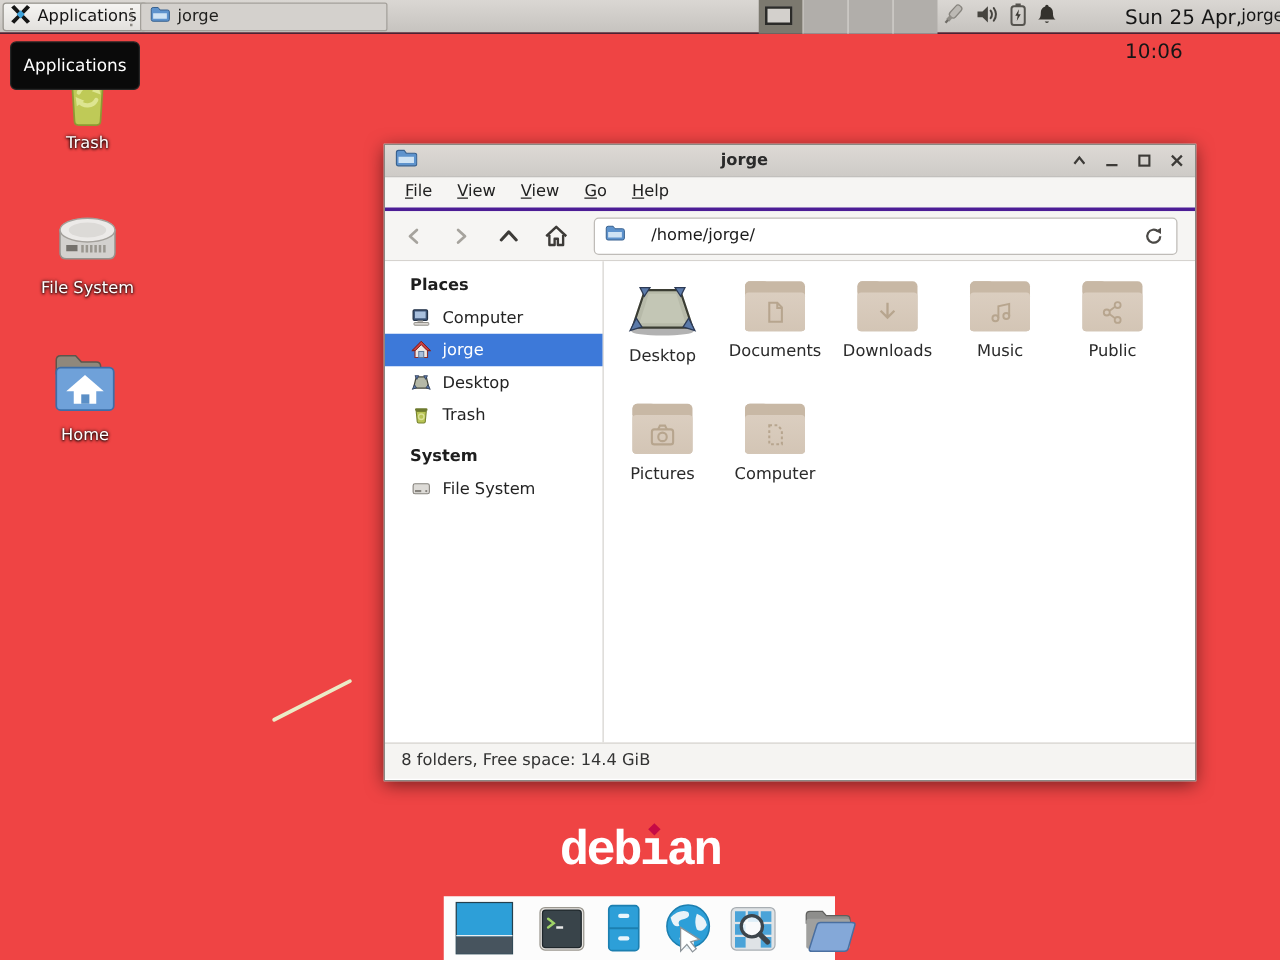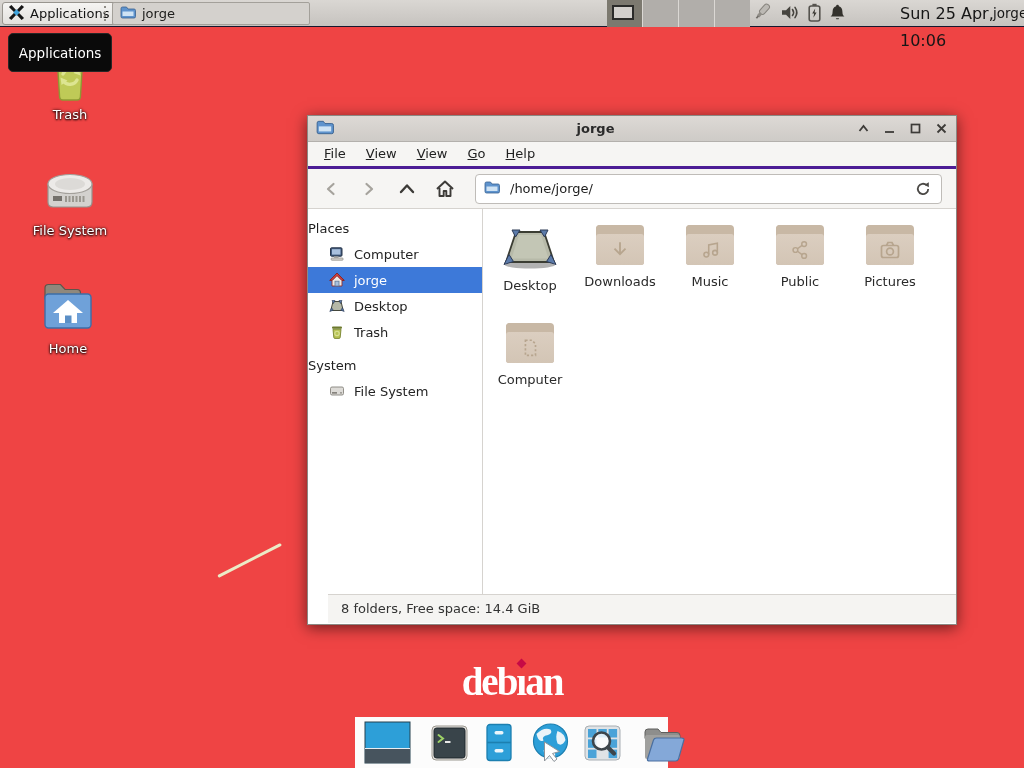--- a/index.html
+++ b/index.html
@@ -84,51 +84,51 @@
   .menu-item::first-letter { text-decoration:underline; }
 
   .toolbar {
     height:40px; background:#f6f5f3; border-bottom:1px solid #d6d3cf;
     display:flex; align-items:center; padding:0 14px 0 8px;
   }
   .nav-btn { width:30px; height:30px; display:flex; align-items:center; justify-content:center; border-radius:3px; margin-right:8px; }
   .pathbar {
     flex:1; height:30px; margin-left:7px; background:#fff;
     border:1px solid #bfbcb8; border-radius:4px;
-    display:flex; align-items:center; gap:10px; padding:0 8px;
+    display:flex; align-items:center; gap:21px; padding:0 8px;
   }
   .path-text { flex:1; color:#1b1b1b; }
   .reload-btn { width:20px; height:20px; display:flex; align-items:center; justify-content:center; }
 
   .fm-body { display:flex; height:385px; background:#fff; }
   .sidebar { width:175px; border-right:1px solid #d6d3cf; padding-top:7px; }
-  .side-header { font-weight:normal; color:#1e1e1e; padding:5px 12px 5px 0; }
+  .side-header { font-weight:bold; color:#1e1e1e; padding:5px 12px 5px 20px; }
   .side-header.devices { margin-top:8px; }
   .side-item { height:26px; display:flex; align-items:center; gap:9px; padding-left:21px; color:#242424; }
   .side-item.selected { background:#3d79d9; color:#fff; }
   .side-item svg { flex:0 0 auto; }
 
   .files { flex:1; padding:14px 0 0 2px; display:flex; flex-wrap:wrap; align-content:flex-start; }
   .file-cell { width:90px; height:98px; display:flex; flex-direction:column; align-items:center; }
   .file-label { margin-top:7px; color:#2a2a2a; font-size:13px; }
 
   .folder-ic { position:relative; width:48px; height:42px; margin-top:2px; }
   .folder-back { position:absolute; left:0; top:0; width:48px; height:40px; background:#c8b8a5; border-radius:4px 4px 3px 3px; }
   .folder-tab  { position:absolute; left:0; top:0; width:19px; height:9px; background:#c8b8a5; border-radius:4px 4px 0 0; }
   .folder-front{ position:absolute; left:0; top:9px; width:48px; height:31px; background:linear-gradient(#dbcec0,#d3c5b5); border-radius:3px; display:flex; align-items:center; justify-content:center; }
 
   .statusbar {
     height:29px; background:#f5f4f2; border-top:1px solid #d6d3cf;
-    line-height:28px; padding-left:13px; color:#333;margin-left:20px;
+    line-height:28px; padding-left:13px; color:#333;
   }
 
   
   .debian-logo {
     position:absolute; left:412px; top:659px; width:200px; text-align:center;
-    color:#fff; font-family:Liberation Serif, serif;
+    color:#fff; font-family:Liberation Mono, monospace;
     font-size:39px; font-weight:600; letter-spacing:-2px;
   }
   .logo-i { position:relative; display:inline-block; }
   .logo-dot {
     position:absolute; left:50%; top:1px; width:7px; height:7px; margin-left:-3px;
     background:#c60a45; transform:rotate(45deg);
   }
 
   
   .dock {
@@ -403,20 +403,32 @@
             <polygon points="14,7 42,7 52,37 4,37" fill="#b7baa9" stroke="#3b3d33" stroke-width="1.8"></polygon>
             <polygon points="17,10 39,10 46.5,33.5 9.5,33.5" fill="#c3c6b5"></polygon>
             <polygon points="10,5 18,5 13.5,12" fill="#5b7aa9" stroke="#2c3a55" stroke-width="1"></polygon>
             <polygon points="46,5 38,5 42.5,12" fill="#5b7aa9" stroke="#2c3a55" stroke-width="1"></polygon>
             <polygon points="2,39.5 11.5,36.5 7,29.5" fill="#5b7aa9" stroke="#2c3a55" stroke-width="1"></polygon>
             <polygon points="54,39.5 44.5,36.5 49,29.5" fill="#5b7aa9" stroke="#2c3a55" stroke-width="1"></polygon>
           </svg>
           <span class="file-label">Desktop</span>
         </div>
 
+        <div class="file-cell">
+          <span class="folder-ic">
+            <span class="folder-back"></span>
+              <span class="folder-tab"></span>
+            <span class="folder-front">
+              <svg width="22" height="24" viewBox="0 0 24 24">
+                  <path d="M7,3.5 h7 l4,4 V20 H7 Z M14,3.5 V8 h4" fill="none" stroke="#b7a58e" stroke-width="1.8"></path>
+                </svg>
+            </span>
+          </span>
+          <span class="file-label">Documents</span>
+        </div>
 
         <div class="file-cell">
           <span class="folder-ic">
             <span class="folder-back"></span>
               <span class="folder-tab"></span>
             <span class="folder-front">
               <svg width="22" height="24" viewBox="0 0 24 24">
                   <path d="M12,3.5 V15 M6,10.5 l6,6 6,-6" fill="none" stroke="#b7a58e" stroke-width="2"></path>
                 </svg>
             </span>

